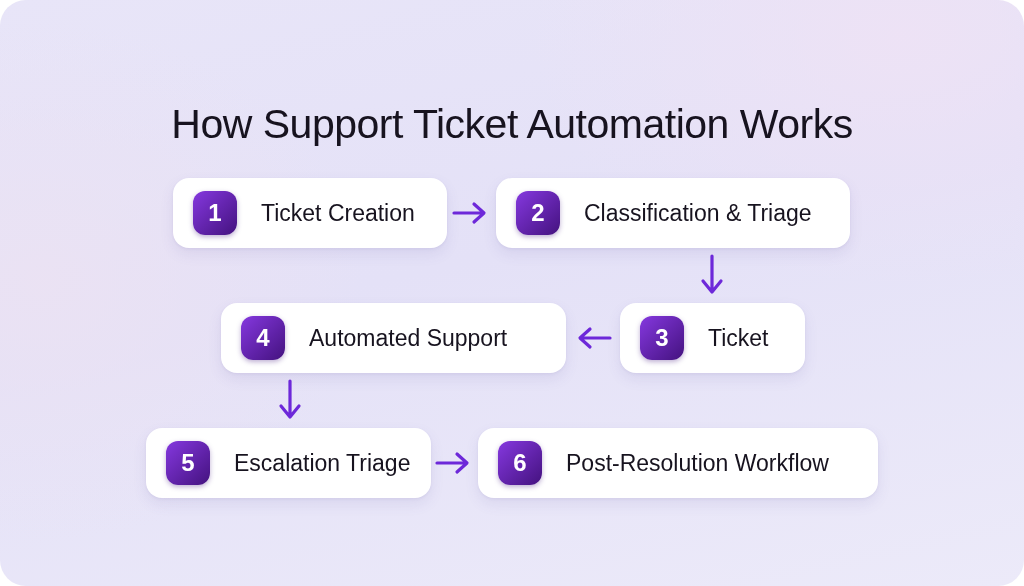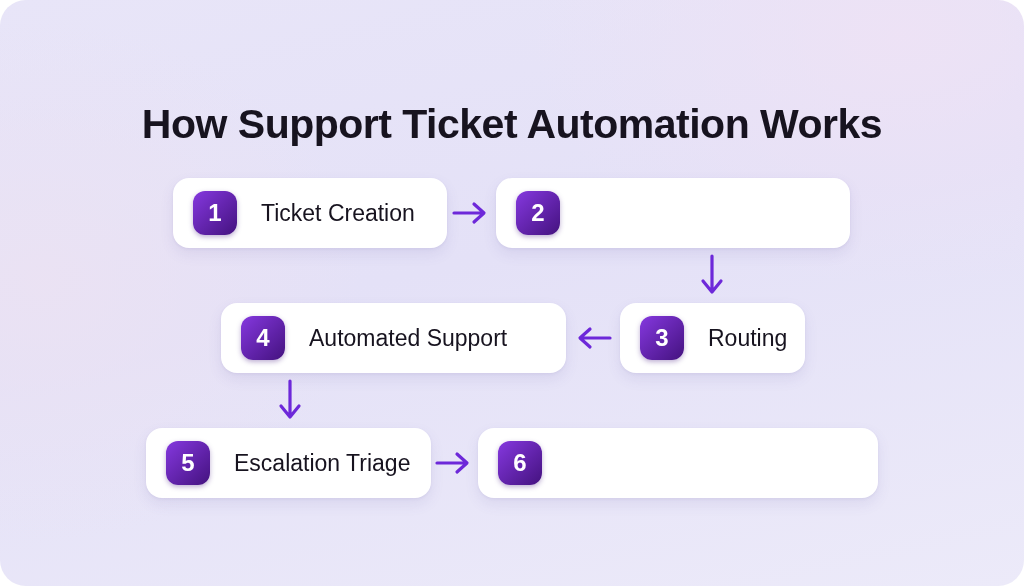--- a/index.html
+++ b/index.html
@@ -21,21 +21,21 @@
       linear-gradient(168deg, #e8e5f8 0%, #e4e1f7 45%, #eceaf9 100%);
     overflow: hidden;
   }
   .title {
     position: absolute;
     top: 74px;
     left: 0;
     width: 100%;
     text-align: center;
     font-size: 41px;
-    font-weight: 700;
+    font-weight: 400;
     letter-spacing: -0.5px;
     color: var(--text, #16121f);
   }
   .step-box {
     position: absolute;
     height: 70px;
     background: var(--box-bg, #ffffff);
     border-radius: 16px;
     box-shadow: 0 6px 14px rgba(92, 74, 156, 0.10), 0 1px 3px rgba(92, 74, 156, 0.08);
     display: flex;
@@ -97,31 +97,32 @@
   </div>
 
   <div class="arrow" id="arrow-1-2">
     <svg width="44" height="30" viewBox="0 0 44 30" fill="none">
       <path d="M5 15 H33 M25 6 L35 15 L25 24" stroke="currentColor" stroke-width="3.2" stroke-linecap="round" stroke-linejoin="round"></path>
     </svg>
   </div>
 
   <div class="step-box" id="box-2">
     <div class="badge">2</div>
+    <div class="step-label">Classification &amp; Triage</div>
   </div>
 
   <div class="arrow" id="arrow-2-3">
     <svg width="30" height="50" viewBox="0 0 30 50" fill="none">
       <path d="M15 5 V39 M6 30 L15 41 L24 30" stroke="currentColor" stroke-width="3.2" stroke-linecap="round" stroke-linejoin="round"></path>
     </svg>
   </div>
 
   <div class="step-box" id="box-3">
     <div class="badge">3</div>
-    <div class="step-label">Routing</div>
+    <div class="step-label">Ticket</div>
   </div>
 
   <div class="arrow" id="arrow-3-4">
     <svg width="44" height="30" viewBox="0 0 44 30" fill="none">
       <path d="M39 15 H11 M19 6 L9 15 L19 24" stroke="currentColor" stroke-width="3.2" stroke-linecap="round" stroke-linejoin="round"></path>
     </svg>
   </div>
 
   <div class="step-box" id="box-4">
     <div class="badge">4</div>
@@ -140,15 +141,16 @@
   </div>
 
   <div class="arrow" id="arrow-5-6">
     <svg width="44" height="30" viewBox="0 0 44 30" fill="none">
       <path d="M5 15 H33 M25 6 L35 15 L25 24" stroke="currentColor" stroke-width="3.2" stroke-linecap="round" stroke-linejoin="round"></path>
     </svg>
   </div>
 
   <div class="step-box" id="box-6">
     <div class="badge">6</div>
+    <div class="step-label">Post-Resolution Workflow</div>
   </div>
 
 </div>
 
 </body></html>

